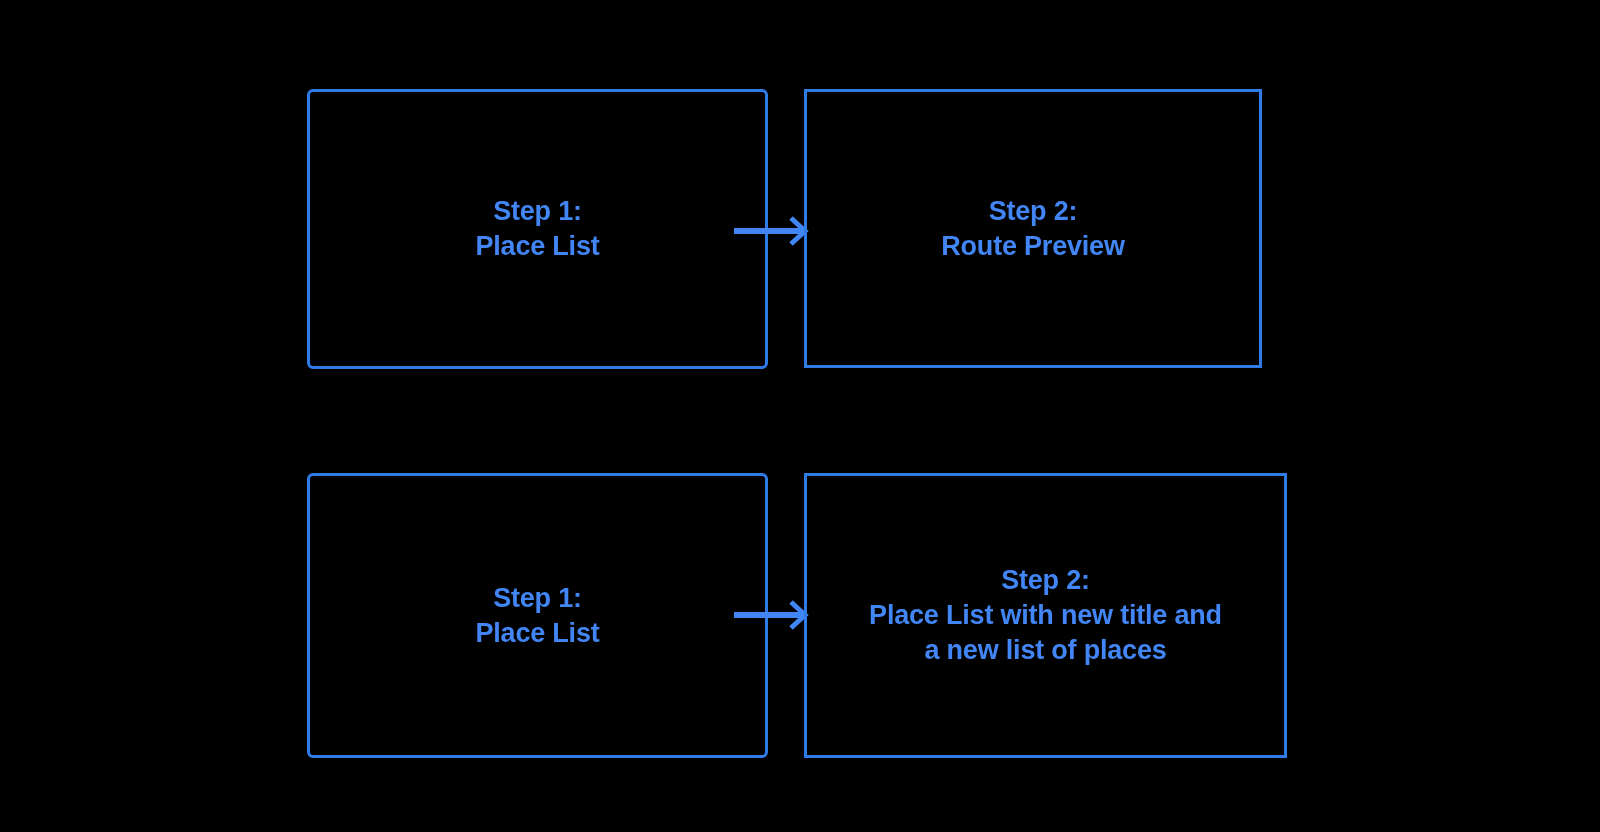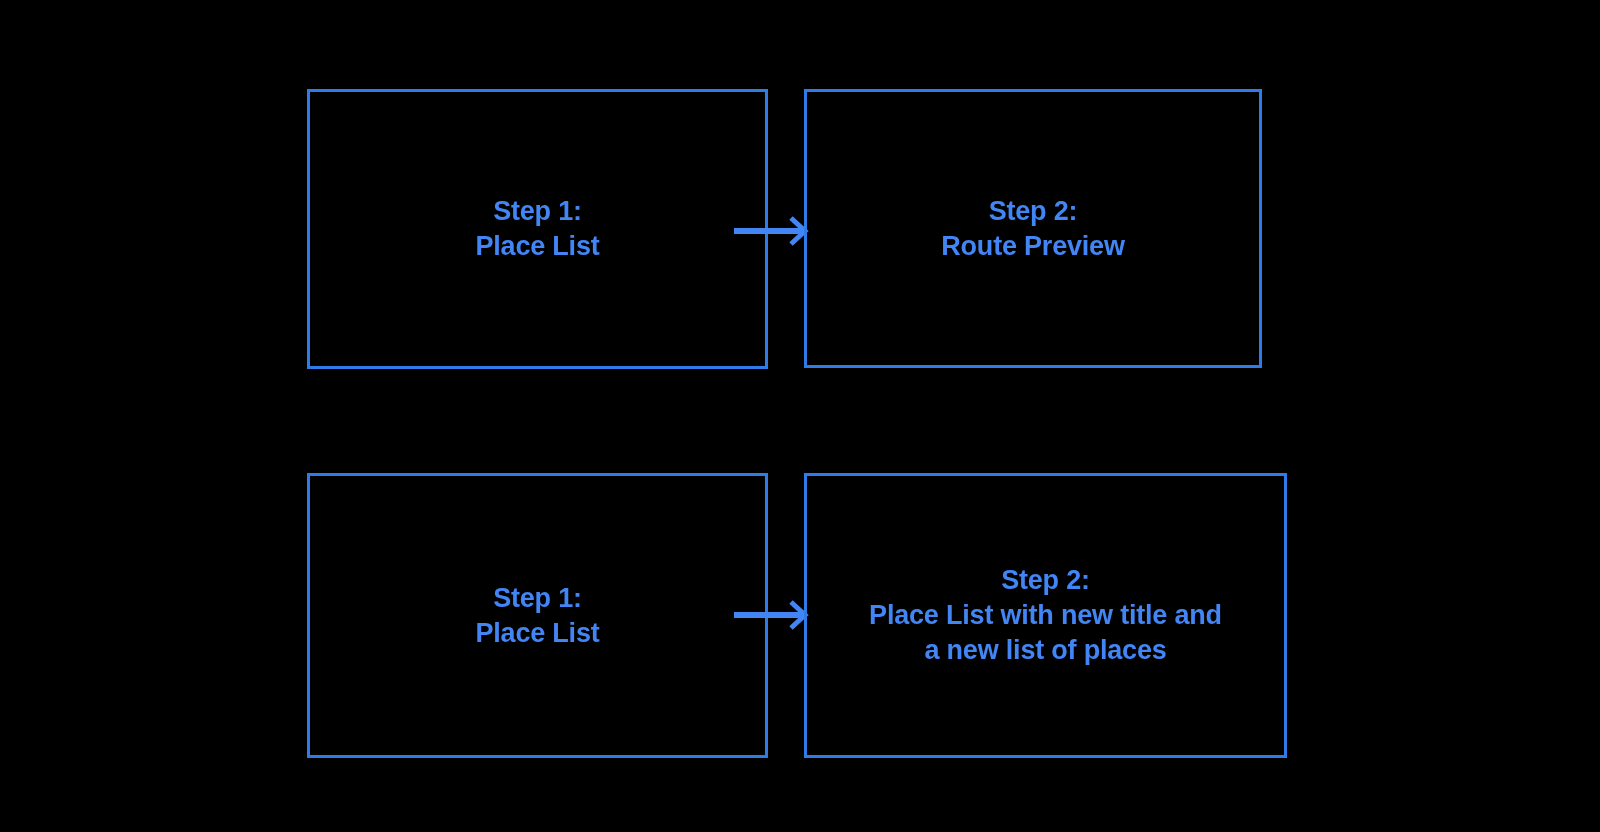--- a/index.html
+++ b/index.html
@@ -41,20 +41,21 @@
     display: flex;
     align-items: center;
     justify-content: center;
     text-align: center;
   }
   .box-left {
     left: 307px;
     top: 4px;
     width: 461px;
     height: 280px;
+    border-radius: 6px;
   }
   .box-right {
     left: 804px;
     top: 4px;
     width: 458px;
     height: 279px;
     text-align: center;
   }
   #row-2 .box-left {
     left: 307px;

